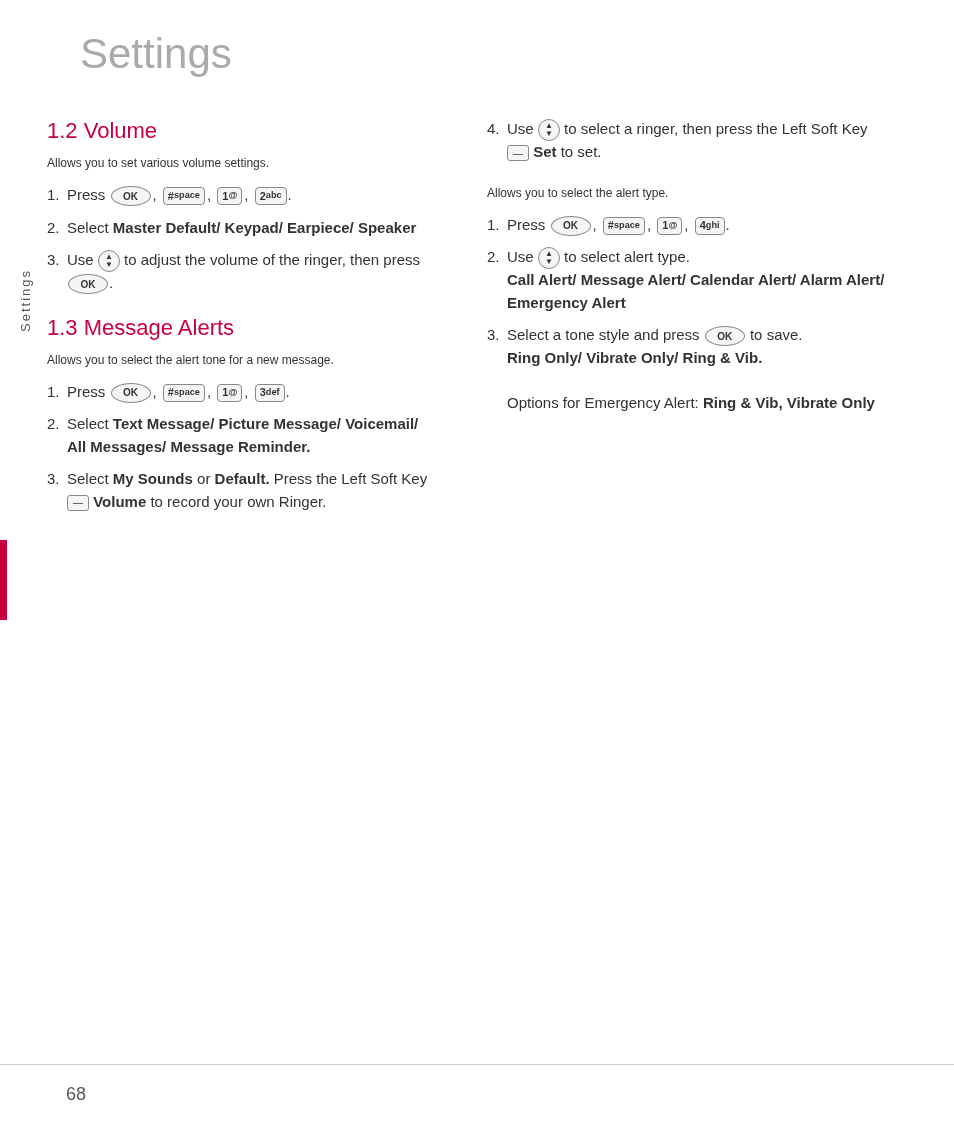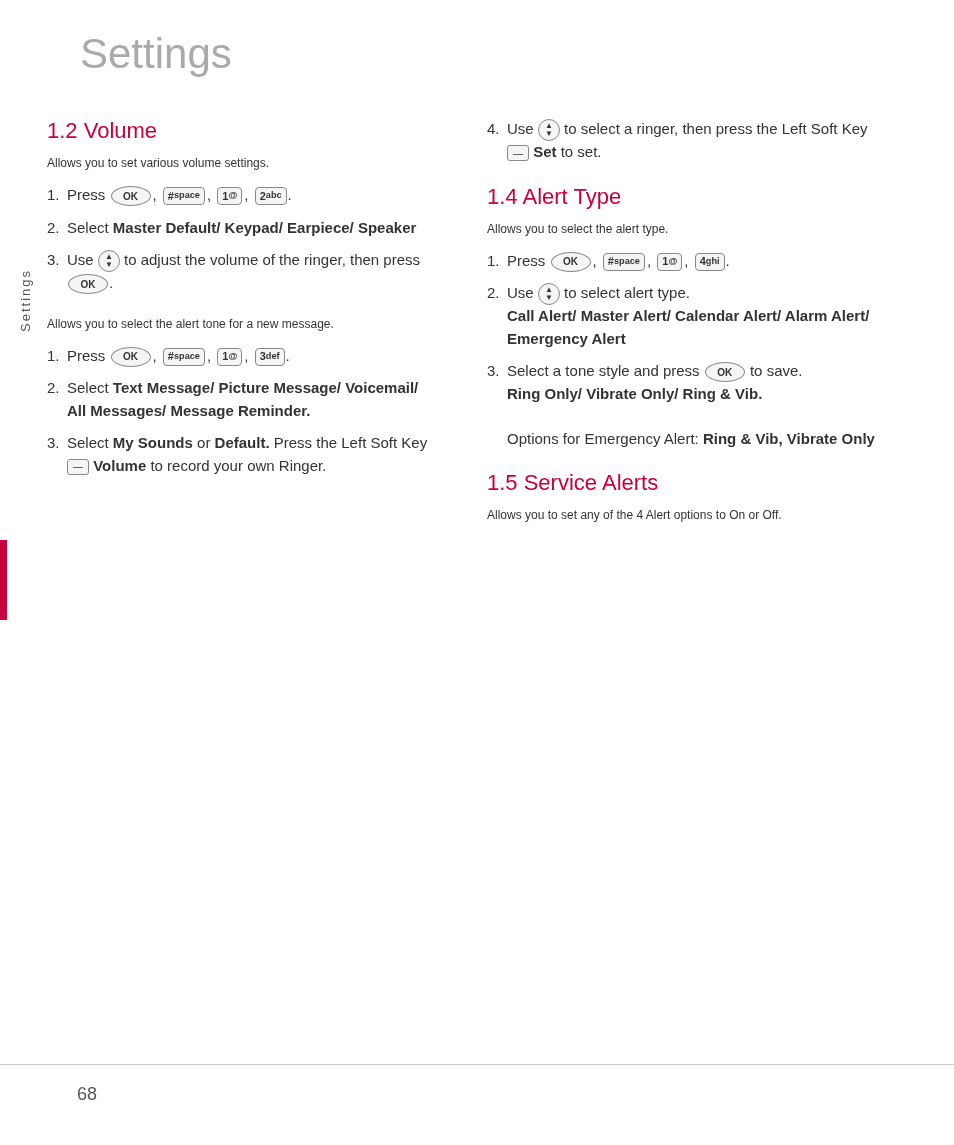--- a/index.html
+++ b/index.html
@@ -161,21 +161,21 @@
       left: 0;
       top: 540px;
       width: 7px;
       height: 80px;
       background: #c8003e;
     }
 
     .page-number {
       position: absolute;
       bottom: 40px;
-      left: 77px;
+      left: 66px;
       font-size: 18px;
       color: #555;
     }
 
     .divider-line {
       position: absolute;
       left: 0;
       bottom: 80px;
       width: 954px;
       height: 1px;
@@ -228,20 +228,21 @@
         <span class="step-content">
           Use
           <span class="nav-icon">▲<br>▼</span>
           to adjust the volume of the ringer, then press
           <span class="key-btn key-btn-ok">OK</span>.
         </span>
       </div>
     </div>
 
     <div style="margin-top:20px;">
+      <div class="section-title">1.3 Message Alerts</div>
       <div class="section-desc">Allows you to select the alert tone for a new message.</div>
 
       <div class="step">
         <span class="step-num">1.</span>
         <span class="step-content">
           Press
           <span class="key-btn key-btn-ok">OK</span><span class="comma-sep">,</span>
           <span class="key-btn">#<sub>space</sub></span><span class="comma-sep">,</span>
           <span class="key-btn">1<sup>@</sup></span><span class="comma-sep">,</span>
           <span class="key-btn">3<sup>def</sup></span>.
@@ -276,60 +277,55 @@
         <span class="step-content">
           Use <span class="nav-icon">▲<br>▼</span> to select a ringer,
           then press the Left Soft Key
           <span class="soft-key-icon">—</span>
           <span class="bold-text">Set</span> to set.
         </span>
       </div>
     </div>
 
     <div>
-      <div class="section-title">1.4 Alert Type</div>
       <div class="section-desc">Allows you to select the alert type.</div>
 
       <div class="step">
         <span class="step-num">1.</span>
         <span class="step-content">
           Press
           <span class="key-btn key-btn-ok">OK</span><span class="comma-sep">,</span>
           <span class="key-btn">#<sub>space</sub></span><span class="comma-sep">,</span>
           <span class="key-btn">1<sup>@</sup></span><span class="comma-sep">,</span>
           <span class="key-btn">4<sup>ghi</sup></span>.
         </span>
       </div>
 
       <div class="step">
         <span class="step-num">2.</span>
         <span class="step-content">
           Use <span class="nav-icon">▲<br>▼</span> to select alert type.
-          <br><span class="bold-text">Call Alert/ Master Alert/ Calendar Alert/ Alarm Alert/ Emergency Alert</span>
+          <br><span class="bold-text">Call Alert/ Message Alert/ Calendar Alert/ Alarm Alert/ Emergency Alert</span>
         </span>
       </div>
 
       <div class="step">
         <span class="step-num">3.</span>
         <span class="step-content">
           Select a tone style and press
           <span class="key-btn key-btn-ok">OK</span>
           to save.
           <br><span class="bold-text">Ring Only/ Vibrate Only/ Ring &amp; Vib.</span>
           <br><br>
           <span>Options for Emergency Alert: </span>
           <span class="bold-text">Ring &amp; Vib, Vibrate Only</span>
         </span>
       </div>
     </div>
 
-    <div style="margin-top:20px;">
-      <div class="section-title">1.5 Service Alerts</div>
-      <div class="section-desc">Allows you to set any of the 4 Alert options to On or Off.</div>
-    </div>
 
   </div>
 
 </div>
 
 <div class="divider-line"></div>
 
 <div class="page-number">68</div>
 
 </body></html>

